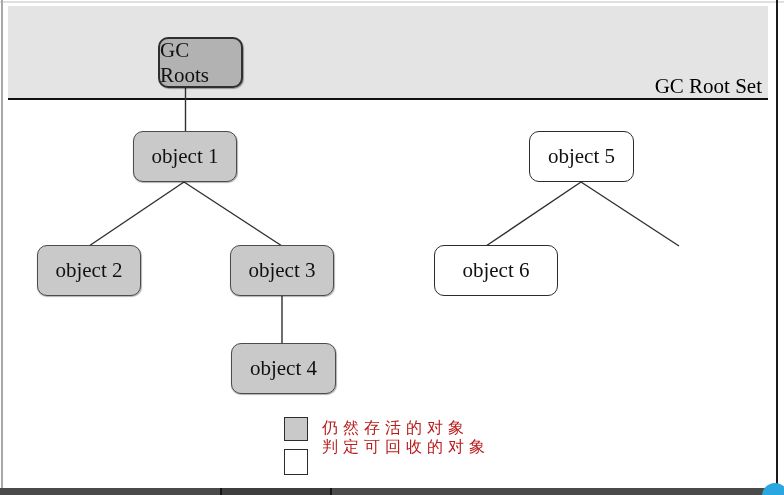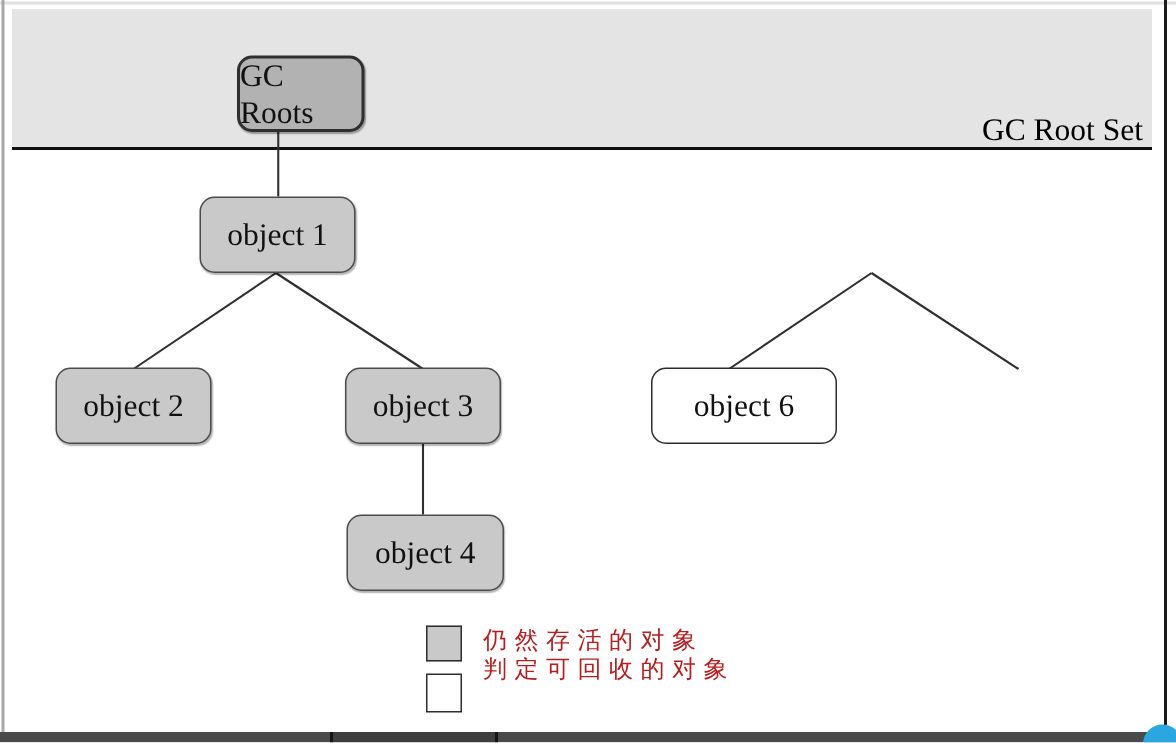--- a/index.html
+++ b/index.html
@@ -92,20 +92,23 @@
   </div>
   <div class="node node-alive n-obj2">
     <span>object 2</span>
   </div>
   <div class="node node-alive n-obj3">
     <span>object 3</span>
   </div>
   <div class="node node-alive n-obj4">
     <span>object 4</span>
   </div>
+  <div class="node node-free n-obj5">
+    <span>object 5</span>
+  </div>
   <div class="node node-free n-obj6">
     <span>object 6</span>
   </div>
 
   <div>
     <div class="legend-swatch sw-alive" style="background: rgb(201, 201, 201);"></div>
     <span class="legend-label lg1">仍然存活的对象</span>
     <div class="legend-swatch sw-free" style="background: rgb(255, 255, 255);"></div>
     <span class="legend-label lg2">判定可回收的对象</span>
   </div>

